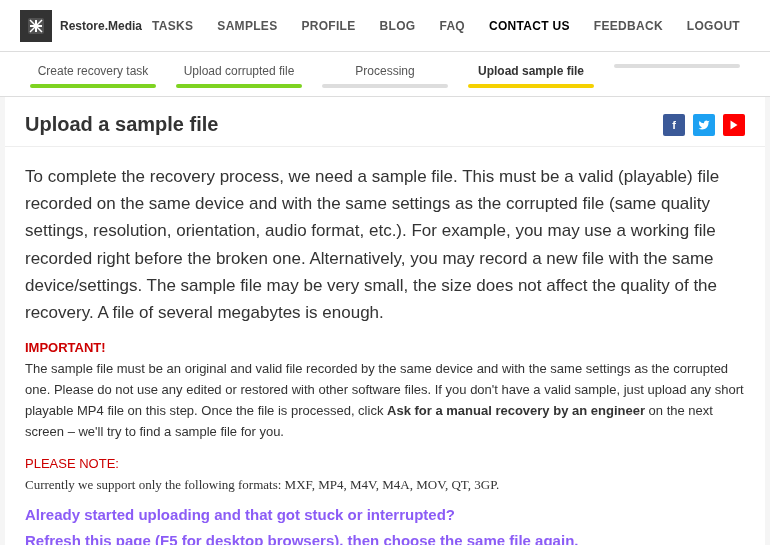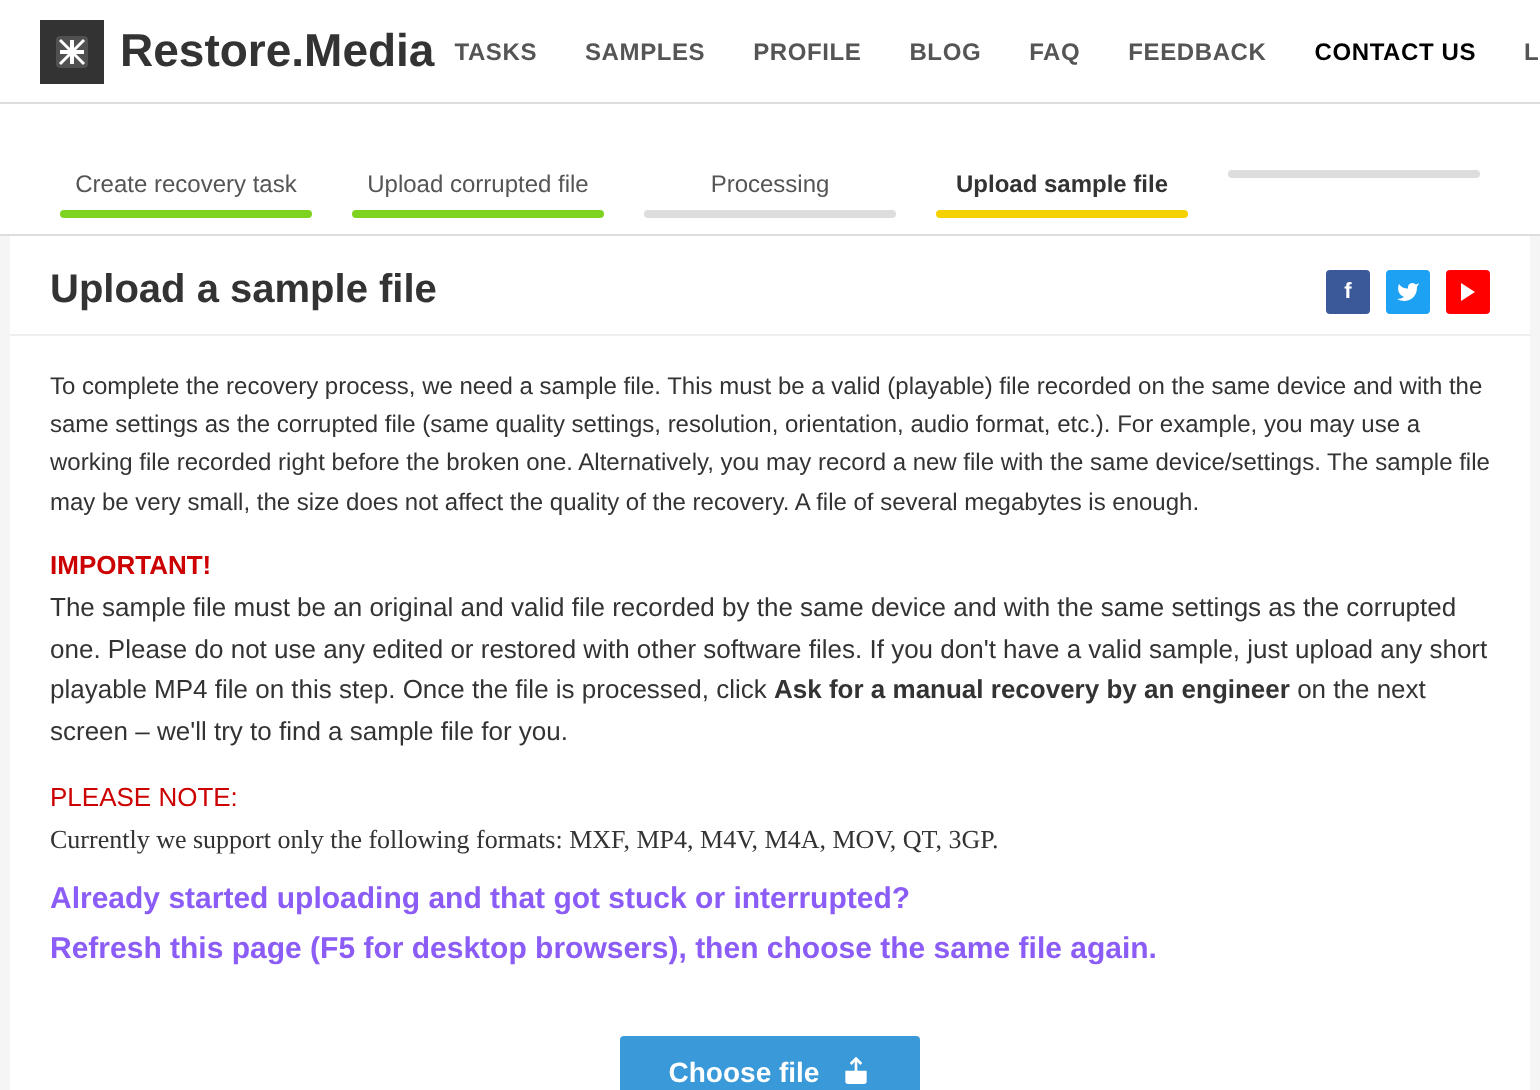--- a/index.html
+++ b/index.html
@@ -27,21 +27,21 @@
       width: 32px;
       height: 32px;
       background: #333;
       display: flex;
       align-items: center;
       justify-content: center;
       margin-right: 8px;
       flex-shrink: 0;
     }
     .logo-text {
-      font-size: 23px;
+      font-size: 12px;
       font-weight: bold;
       color: #333;
       white-space: nowrap;
     }
     .nav {
       display: flex;
       align-items: center;
       gap: 4px;
     }
     .nav-item {
@@ -61,21 +61,20 @@
       background: #fff;
       border-bottom: 1px solid #ddd;
       display: flex;
       padding: 12px 20px 0 20px;
     }
     .step {
       flex: 1;
       text-align: center;
       padding-bottom: 8px;
       cursor: pointer;
-      margin-top: 21px;
     }
     .step-label {
       font-size: 12px;
       color: #555;
       display: block;
       margin-bottom: 6px;
     }
     .step-line {
       height: 4px;
       border-radius: 2px;
@@ -123,21 +122,21 @@
       font-size: 11px;
       font-weight: bold;
       cursor: pointer;
       border-radius: 2px;
     }
 
     .content {
       padding: 16px 20px;
     }
     .desc-text {
-      font-size: 12px;
+      font-size: 17px;
       color: #333;
       line-height: 1.6;
       margin-bottom: 14px;
     }
     .important-label {
       font-size: 13px;
       font-weight: bold;
       color: #cc0000;
       margin-bottom: 4px;
     }
@@ -220,22 +219,22 @@
         </svg>
       </div>
       <span class="logo-text">Restore.Media</span>
     </div>
     <nav class="nav">
       <a class="nav-item">TASKS</a>
       <a class="nav-item">SAMPLES</a>
       <a class="nav-item">PROFILE</a>
       <a class="nav-item">BLOG</a>
       <a class="nav-item">FAQ</a>
+      <a class="nav-item active">CONTACT US</a>
       <a class="nav-item">FEEDBACK</a>
-      <a class="nav-item active">CONTACT US</a>
       <a class="nav-item">LOGOUT</a>
     </nav>
   </div>
 
   <div class="steps-bar">
     <div class="step">
       <span class="step-label">Create recovery task</span>
       <div class="step-line green"></div>
     </div>
     <div class="step">

